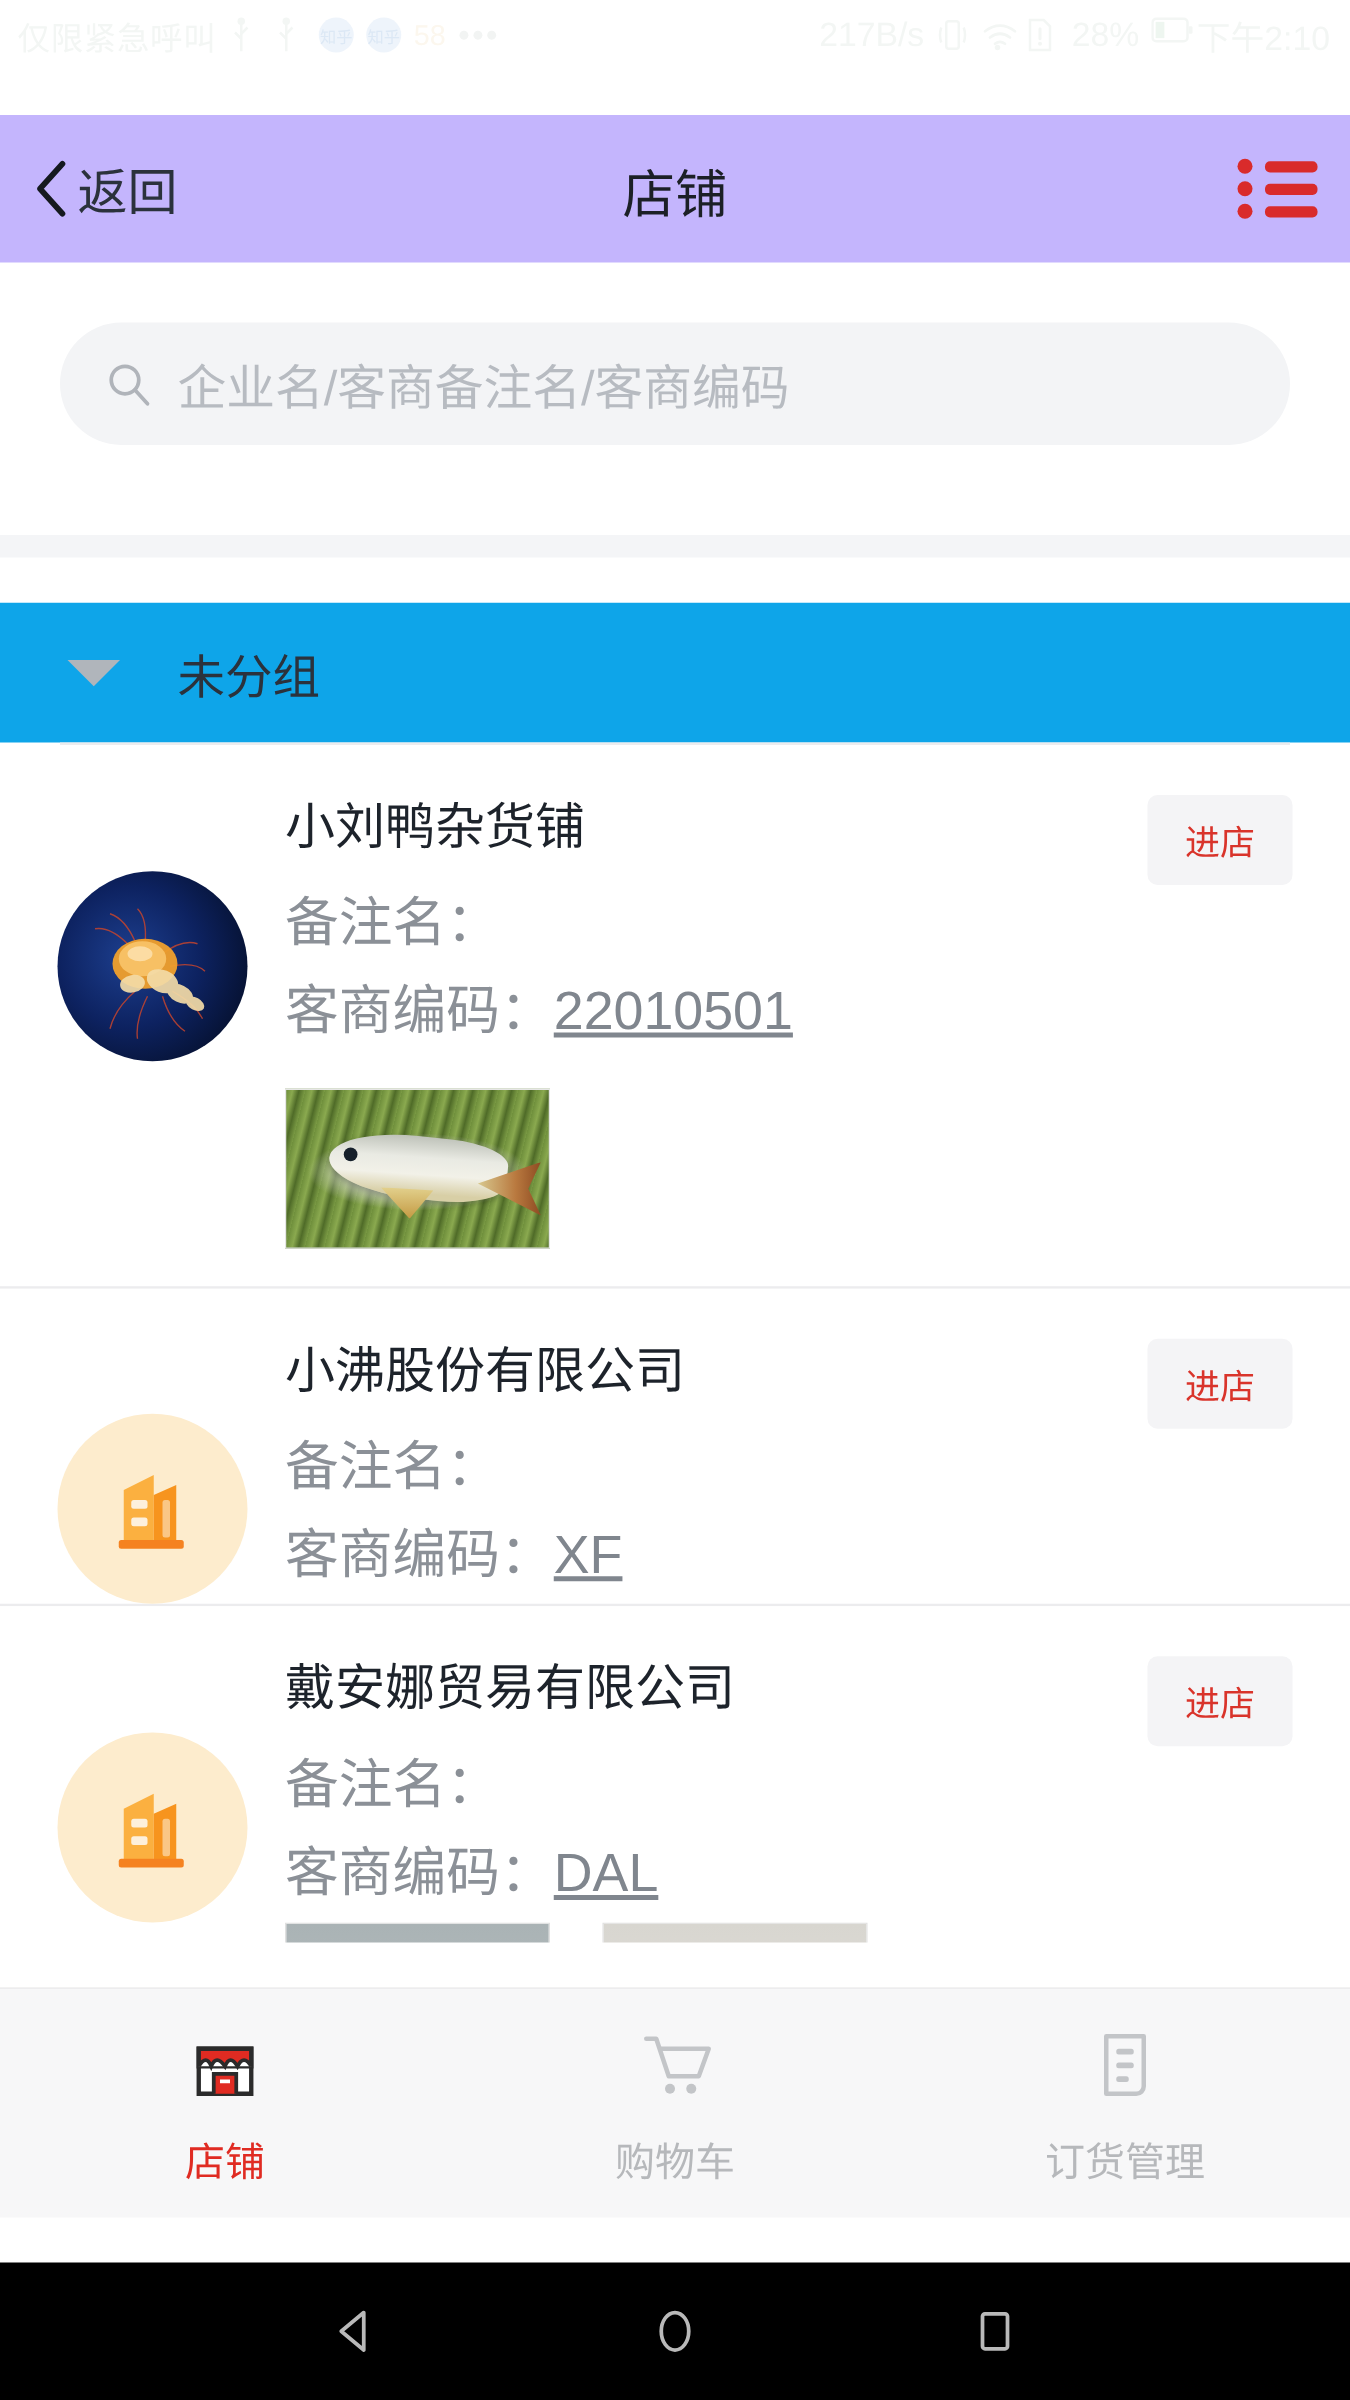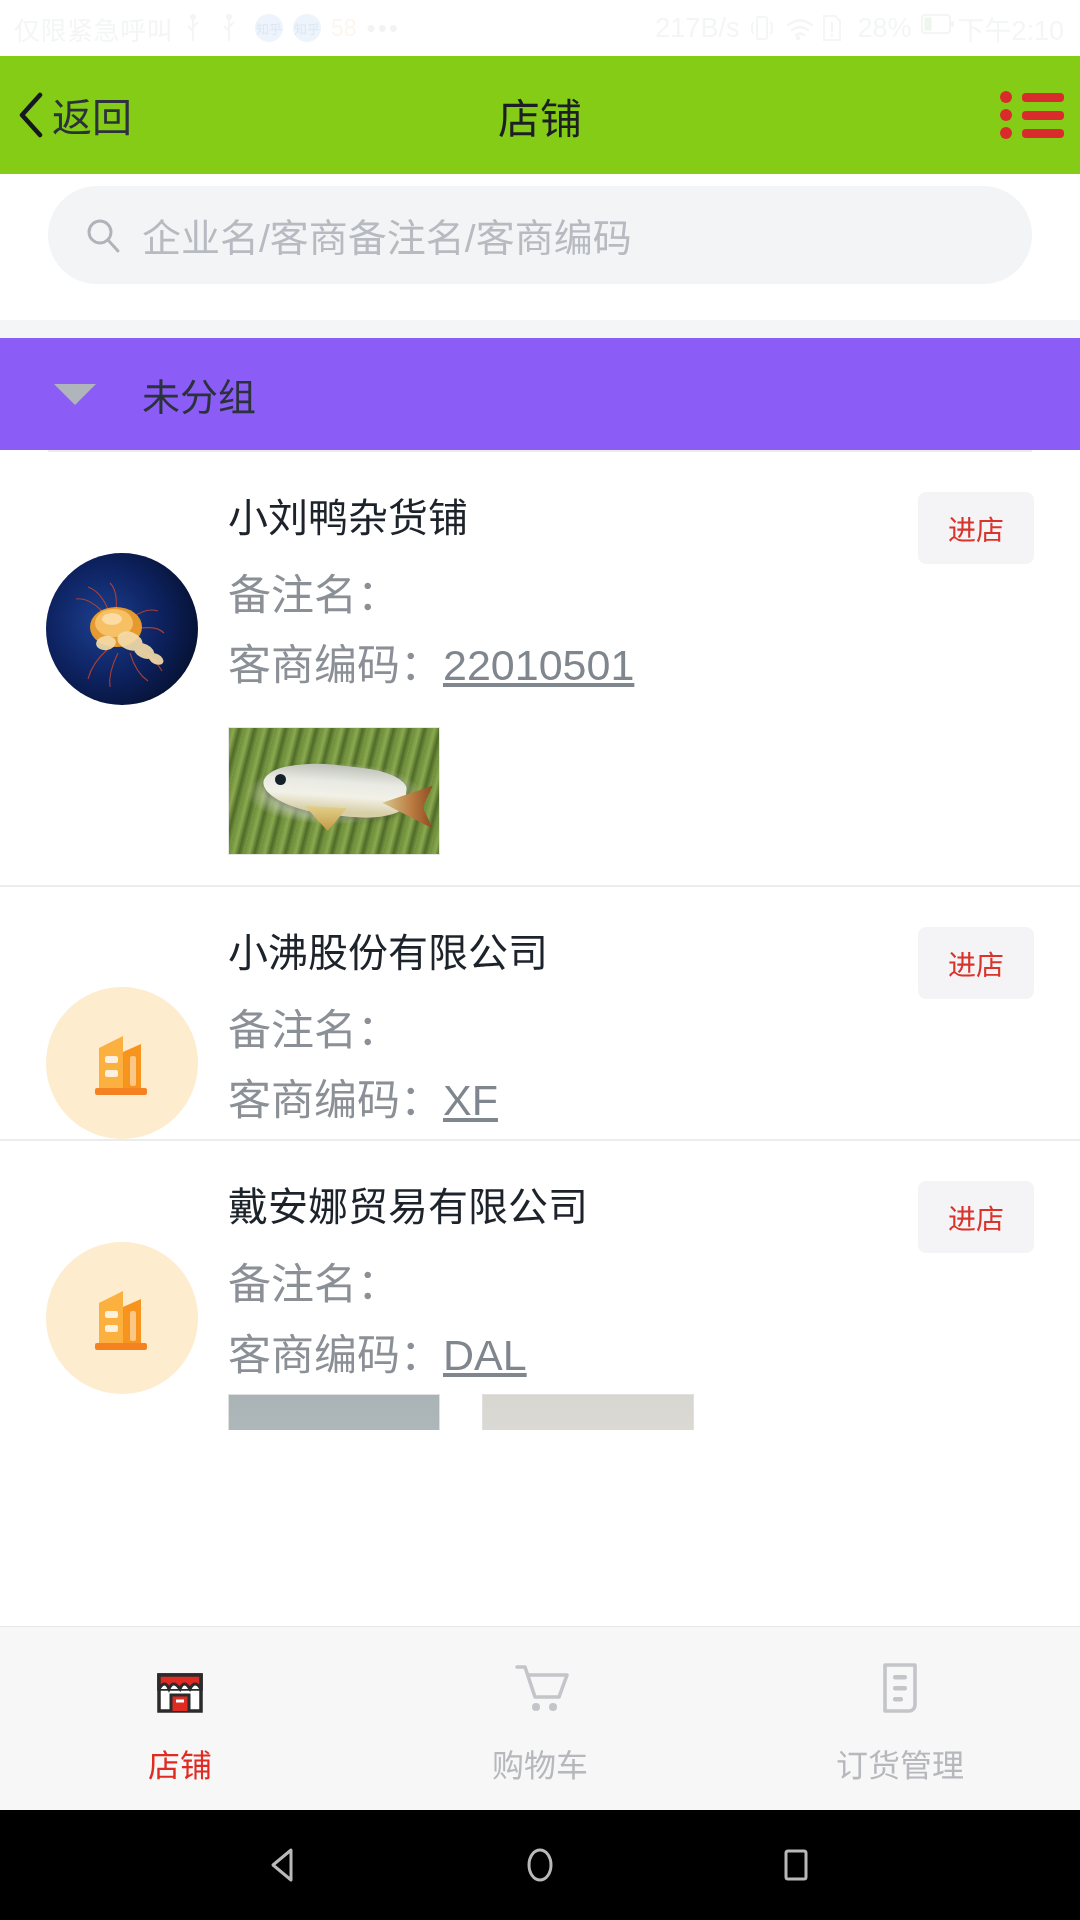--- a/index.html
+++ b/index.html
@@ -2,21 +2,21 @@
 <html lang="zh-CN"><head>
 <meta charset="utf-8">
 <style>
   * { margin:0; padding:0; box-sizing:border-box; }
   html, body {
     width:1080px; height:1920px;
     background:#ffffff;
     font-family:"Liberation Sans", "DejaVu Sans", sans-serif;
     overflow:hidden;
   }
-  .phone { position:relative; width:1080px; height:1920px; background:#ffffff; display:flex; flex-direction:column; }
+  .phone { position:relative; width:1080px; height:1920px; background:#ffffff; display:flex; flex-direction:column;gap:36px; }
 
   
   .statusbar {
     height:56px; flex:0 0 56px;
     background:#ffffff;
     display:flex; align-items:center; justify-content:space-between;
     padding:0 16px 0 14px;
     color:#f4f6f5;
   }
   .sb-left, .sb-right { display:flex; align-items:center; gap:10px; }
@@ -29,23 +29,23 @@
     background:#eef4fb; display:flex; align-items:center; justify-content:center;
     font-size:13px; color:#dce8f5;
   }
   .sb-num { font-size:23px; color:#fcf7ee; }
   .sb-ellipsis { font-size:26px; color:#f2f4f3; letter-spacing:2px; }
   .sb-time { font-size:27px; color:#f3f6f4; white-space:nowrap; }
 
   
   .header {
     height:118px; flex:0 0 118px;
-    background:#84cc16;
+    background:#c4b5fd;
     display:flex; align-items:center; position:relative;
-    padding:0 16px;
+    padding:0 26px;
   }
   .back-btn { display:flex; align-items:center; gap:6px; cursor:pointer; }
   .chev { width:30px; height:46px; position:relative; }
   .chev svg { display:block; }
   .back-label { font-size:40px; color:#2b323c; font-weight:400; }
   .header-title {
     position:absolute; left:0; right:0; text-align:center;
     font-size:42px; color:#1c2026; font-weight:500;
     pointer-events:none;
   }
@@ -67,21 +67,21 @@
   .search-icon { width:38px; height:38px; flex:0 0 38px; }
   .search-placeholder { font-size:39px; color:#b7bbc1; }
 
   
   .band { height:18px; background:#f4f5f7; flex:0 0 18px; }
 
   
   .scroll { flex:1 1 auto; overflow:hidden; background:#ffffff; position:relative; }
   .group-header {
     height:112px; display:flex; align-items:center; gap:46px;
-    padding:0 54px; background:#8b5cf6; cursor:pointer;
+    padding:0 54px; background:#0ea5e9; cursor:pointer;
   }
   .caret {
     width:0; height:0;
     border-left:21px solid transparent; border-right:21px solid transparent;
     border-top:21px solid #b0b5bb;
   }
   .group-title { font-size:38px; color:#2b323c; }
   .group-sep { height:2px; background:#ececee; margin:0 48px; }
 
   .store-row { display:flex; padding:38px 46px 0 46px; background:#ffffff;align-items:flex-end; }

